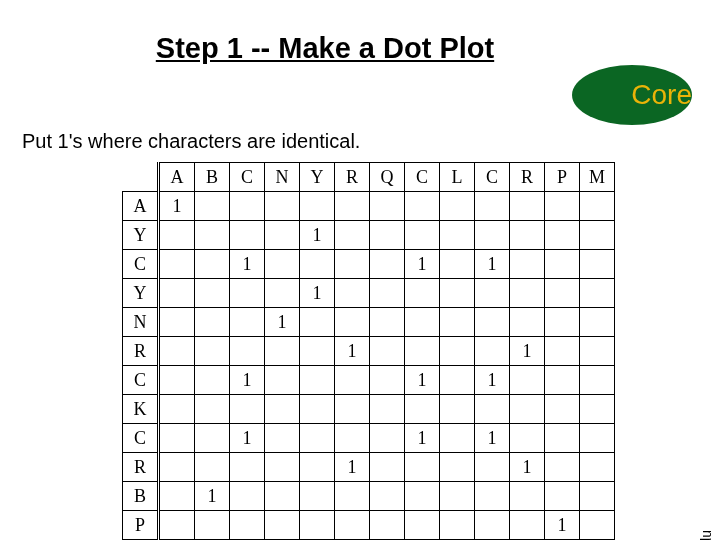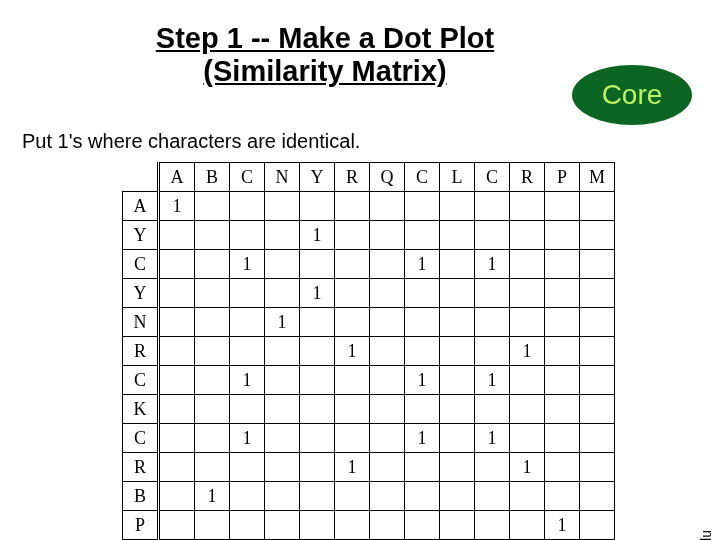--- a/index.html
+++ b/index.html
@@ -1,33 +1,32 @@
 <!DOCTYPE html>
 <html><head>
 <meta charset="utf-8">
 <style>
 html,body{margin:0;padding:0;width:720px;height:540px;background:#fff;font-family:Arial,Helvetica,sans-serif;position:relative;overflow:hidden}
-.title{position:absolute;top:22px;left:0;right:70px;text-align:center;font-weight:bold;font-size:29px;line-height:1.15}
+.title{position:absolute;top:32px;left:0;right:70px;text-align:center;font-weight:bold;font-size:29px;line-height:1.15}
 .title u{text-decoration:underline}
-.badge{position:absolute;top:65px;right:28px;width:120px;height:60px;background:#0b6623;border-radius:50%;color:#bef264;display:flex;align-items:center;justify-content:center;font-size:28px;font-family:Arial}
+.badge{position:absolute;top:65px;right:28px;width:120px;height:60px;background:#0b6623;border-radius:50%;color:#eab308;display:flex;align-items:center;justify-content:flex-end;font-size:28px;font-family:Arial}
 .subtitle{position:absolute;top:130px;left:22px;font-size:20px}
 .matrix{position:absolute;top:162px;left:122px;border-collapse:collapse}
 .matrix td,.matrix th{border:1px solid #000;width:34px;height:28px;text-align:center;font-family:"Times New Roman",serif;font-size:18px;padding:0;font-weight:normal}
 .matrix th{font-weight:normal}
 .matrix .corner{border:none;background:#fff}
 .matrix .rowh{border-right:3px double #000}
 .matrix thead th{border-bottom:1px solid #000}
 .side{position:absolute;right:6px;bottom:10px;transform:rotate(-90deg);transform-origin:right bottom;font-size:14px;white-space:nowrap}
 </style>
 </head>
 <body>
 
 <div class="title">
   <u><span>Step 1 -- Make a Dot Plot</span></u><br>
-  <u><span>(Similarity Matrix)</span></u>
 </div>
 
 <div class="badge">
   <span>Core</span>
 </div>
 
 <div class="subtitle">Put 1's where characters are identical.</div>
 
 <table class="matrix">
   <thead>

